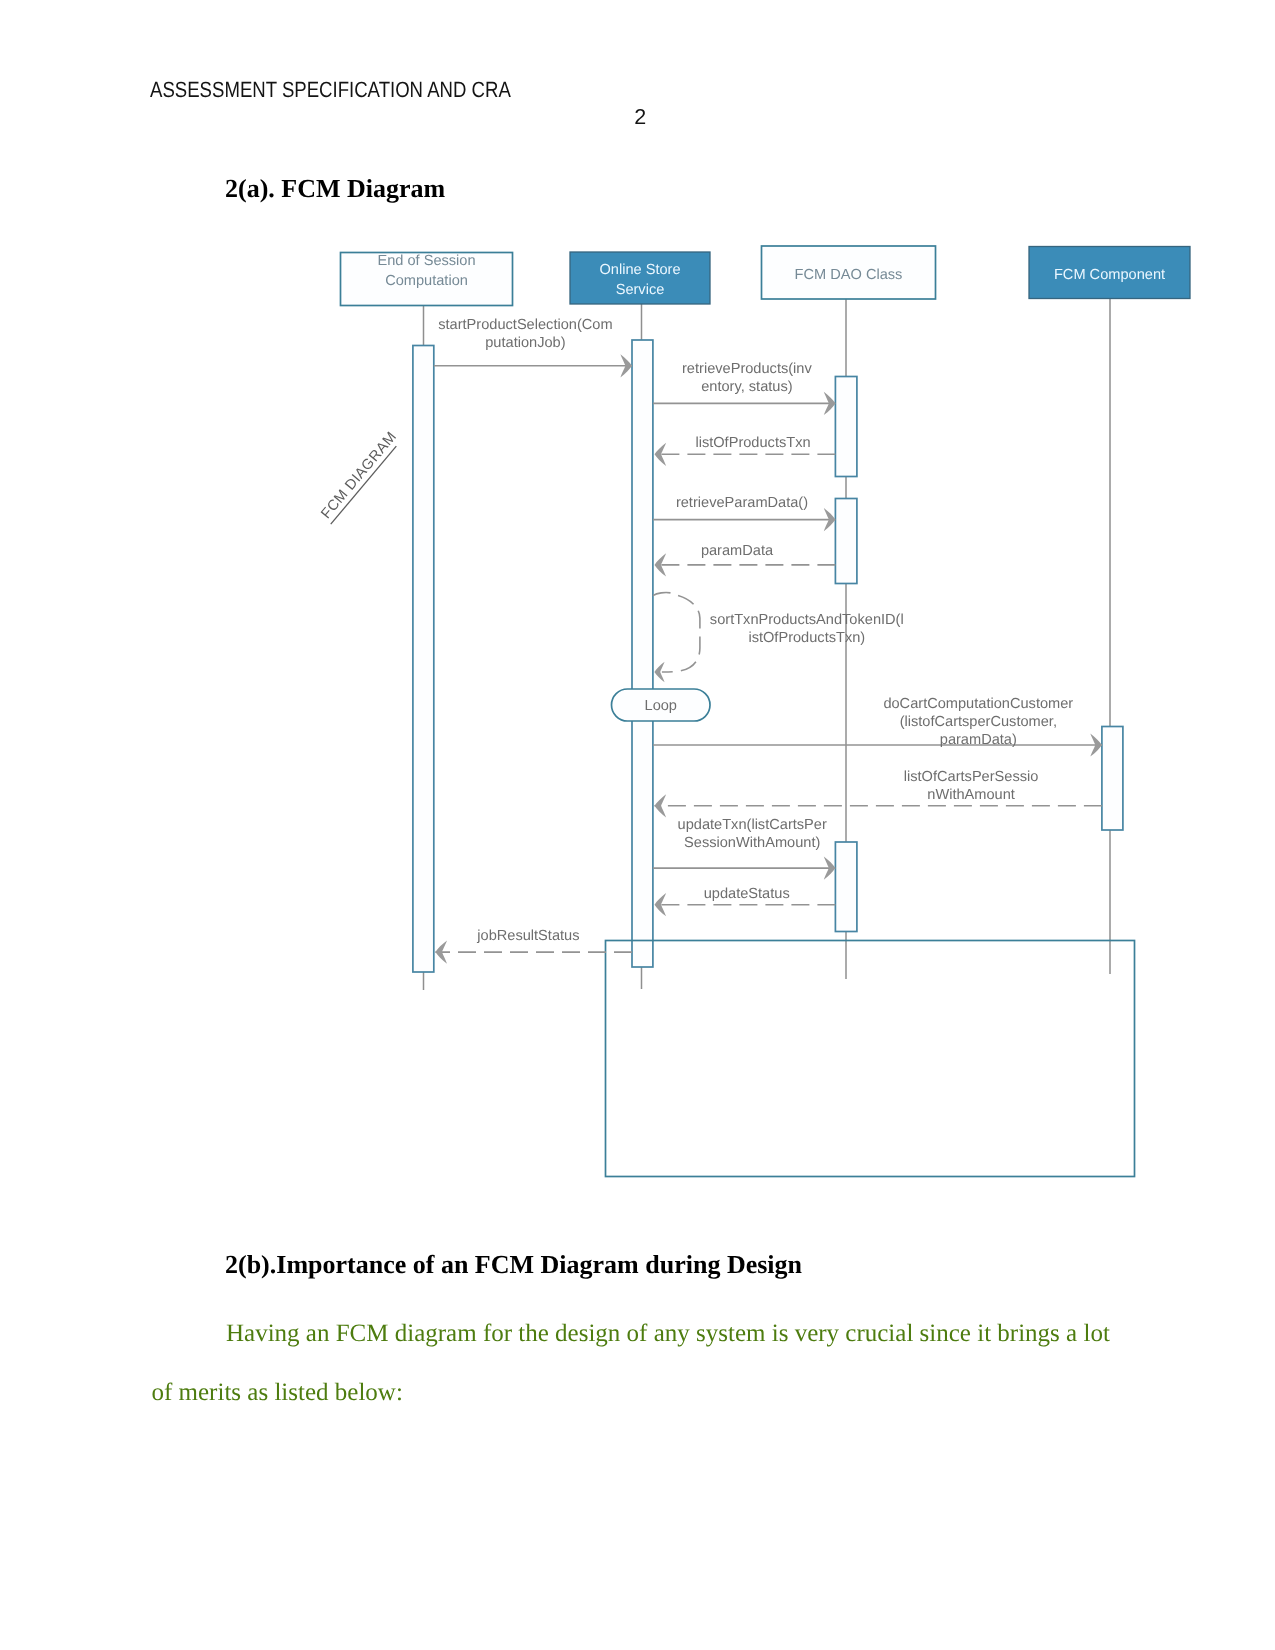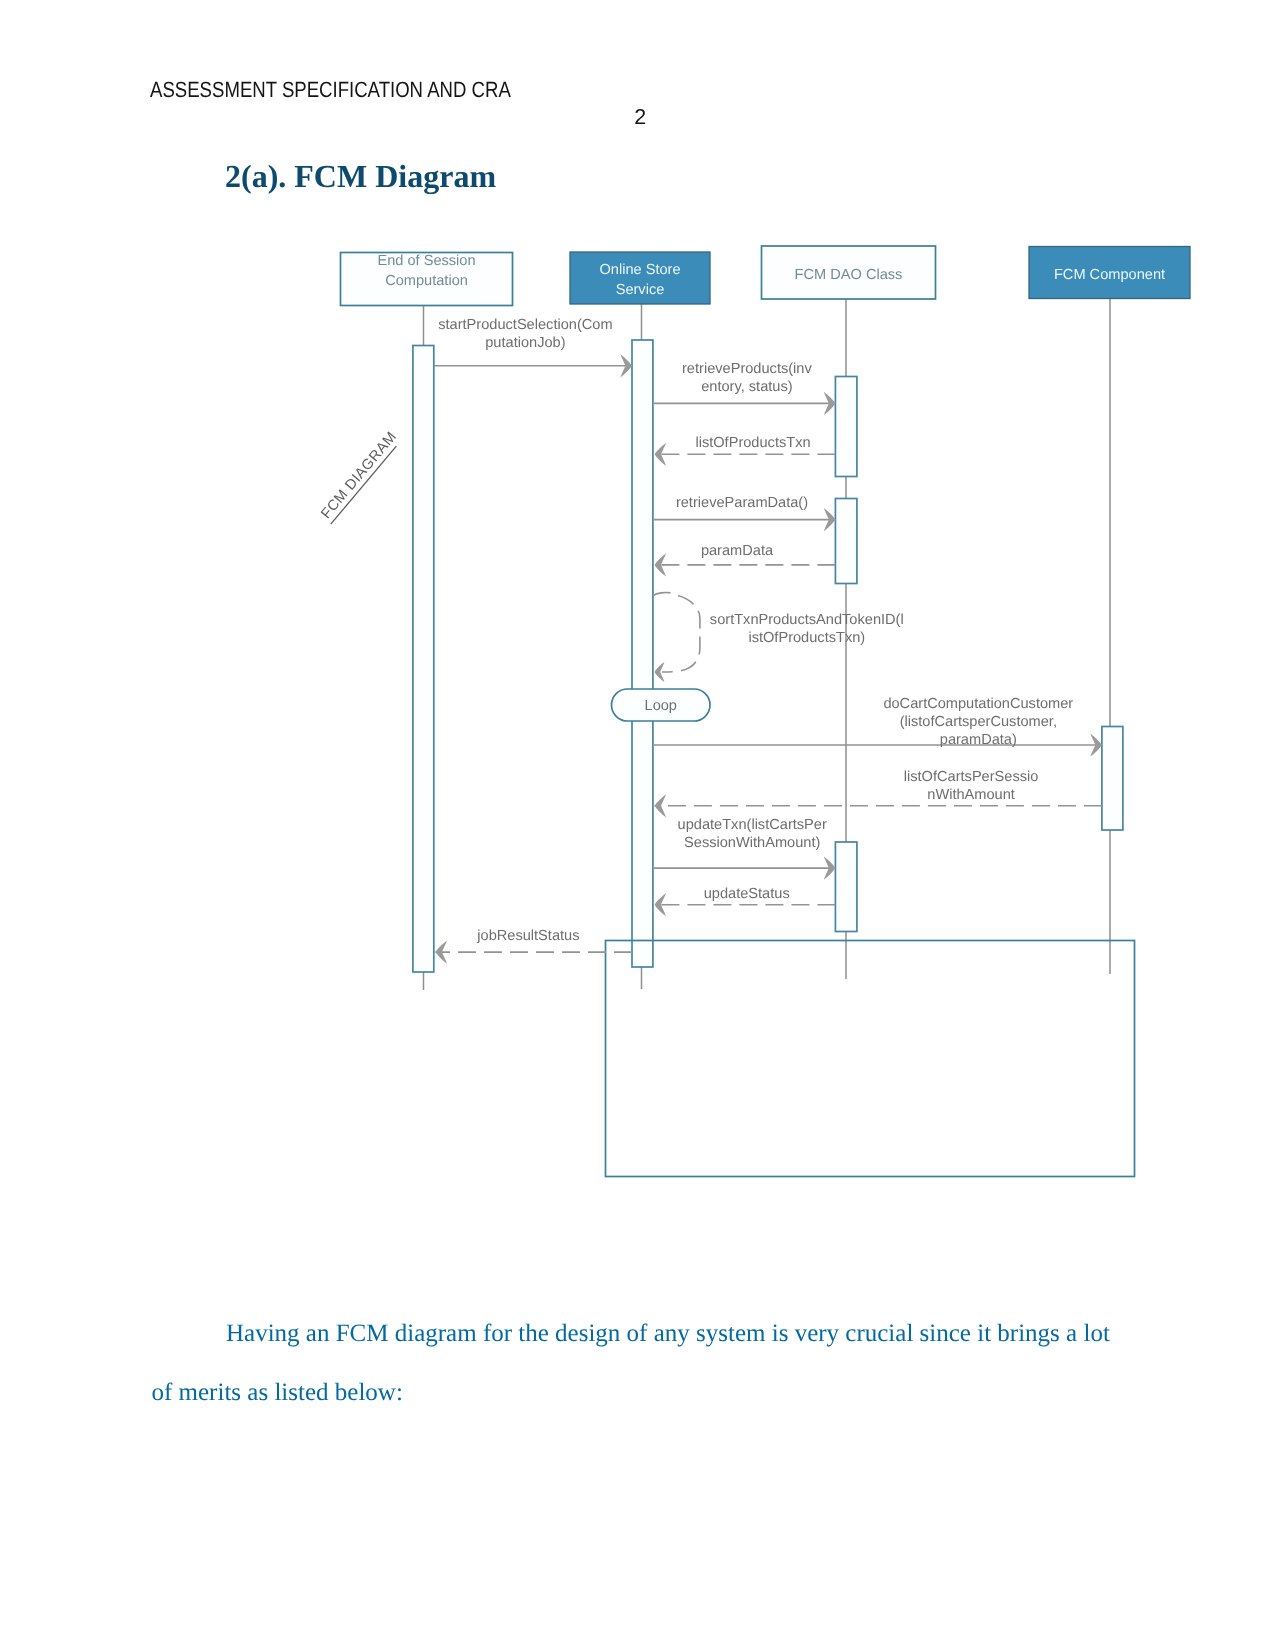--- a/index.html
+++ b/index.html
@@ -9,26 +9,26 @@
        text-rendering:geometricPrecision;}
   svg text{-webkit-font-smoothing:antialiased;}
   .page{position:absolute;left:0;top:0;width:1142px;height:1650px;}
 
   #hdr{position:absolute;left:149.5px;top:76.8px;font-family:"Liberation Sans",sans-serif;
        font-size:22px;color:#141414;white-space:nowrap;
        transform:scaleX(0.845);transform-origin:0 0;}
   #pgnum{position:absolute;left:634.3px;top:105.2px;font-family:"Liberation Sans",sans-serif;
        font-size:21.5px;color:#141414;}
   .h2{position:absolute;font-family:"Liberation Serif",serif;font-weight:bold;
-      font-size:32px;color:#0c4a6e;white-space:nowrap;}
+      font-size:26px;color:#000000;white-space:nowrap;margin-top:16px;}
   #h2a{left:225px;top:158px;}
   #h2b{left:225px;top:1234px;}
   #para{position:absolute;left:151.5px;top:1305px;width:964px;
         font-family:"Liberation Serif",serif;font-size:25px;line-height:58.9px;
-        color:#0369a1;text-indent:74.5px;text-align:left;}
+        color:#4d7c0f;text-indent:74.5px;text-align:left;}
   svg#diagram{position:absolute;left:0;top:0;}
 
   
   .pbox{stroke-width:1.7;}
   .popen{fill:#fdfeff;stroke:#3b7f98;}
   .pfill{fill:#3b8cb8;stroke:#36657f;stroke-width:1.3;}
   .plabel{font-family:"Liberation Sans",sans-serif;font-size:14.6px;text-anchor:middle;}
   .ptxt-off{fill:#768a96;}
   .ptxt-on{fill:#ebf7ff;}
   .lifeline{stroke:#8f8f8f;stroke-width:1.5;fill:none;}
@@ -43,20 +43,21 @@
   .wm{font-family:"Liberation Sans",sans-serif;font-size:14.6px;fill:#5d5d5d;letter-spacing:0.4px;}
   .wmline{stroke:#5d5d5d;stroke-width:1.3;}
 </style>
 </head>
 <body>
 
 <div class="page">
   <div id="hdr">ASSESSMENT SPECIFICATION AND CRA</div>
   <div id="pgnum">2</div>
   <div id="h2a" class="h2">2(a). FCM Diagram</div>
+  <div id="h2b" class="h2">2(b).Importance of an FCM Diagram during Design</div>
   <div id="para">Having an FCM diagram for the design of any system is very crucial since it brings a lot of merits as listed below:</div>
 
   <svg id="diagram" width="1275" height="1250" viewBox="0 0 1275 1250">
     <g id="g-lifelines">
         <line class="lifeline" x1="423.5" y1="305.5" x2="423.5" y2="990"></line>
         <line class="lifeline" x1="641.5" y1="304" x2="641.5" y2="989"></line>
         <line class="lifeline" x1="846" y1="299" x2="846" y2="979"></line>
         <line class="lifeline" x1="1110" y1="298.5" x2="1110" y2="974"></line>
       </g>
     <g id="g-acts">

